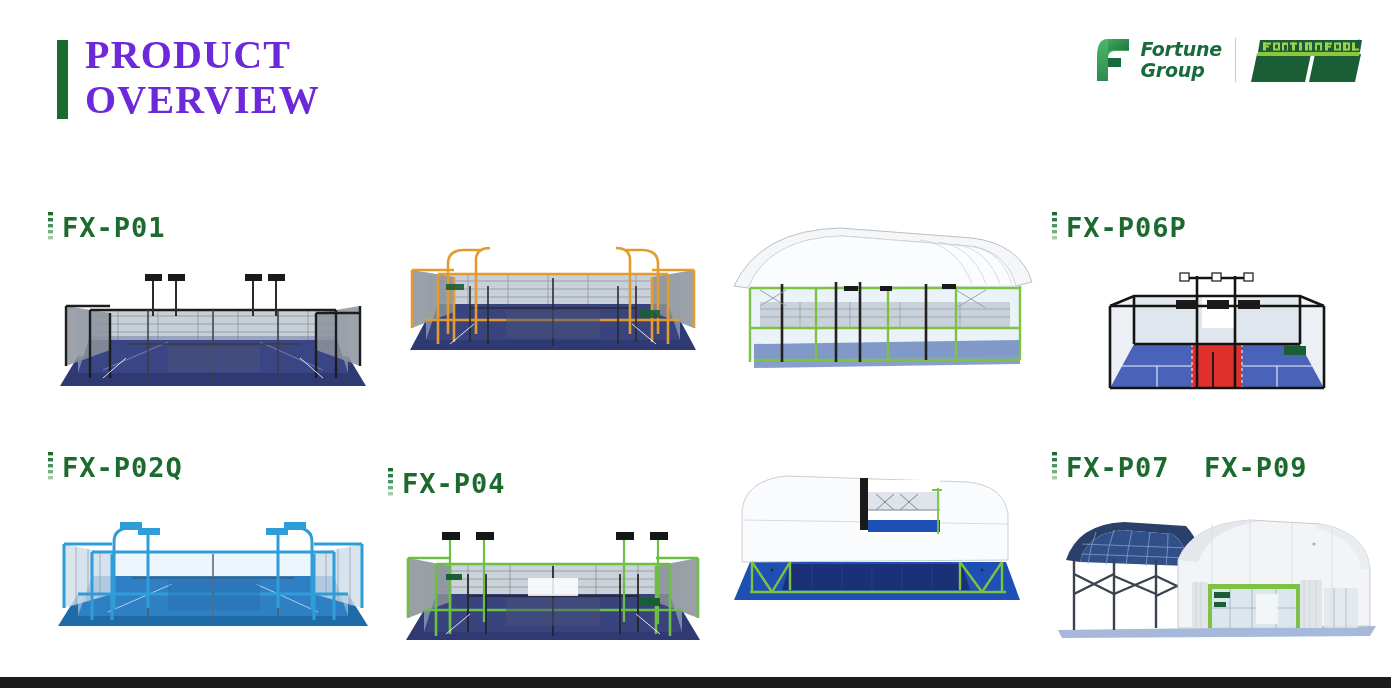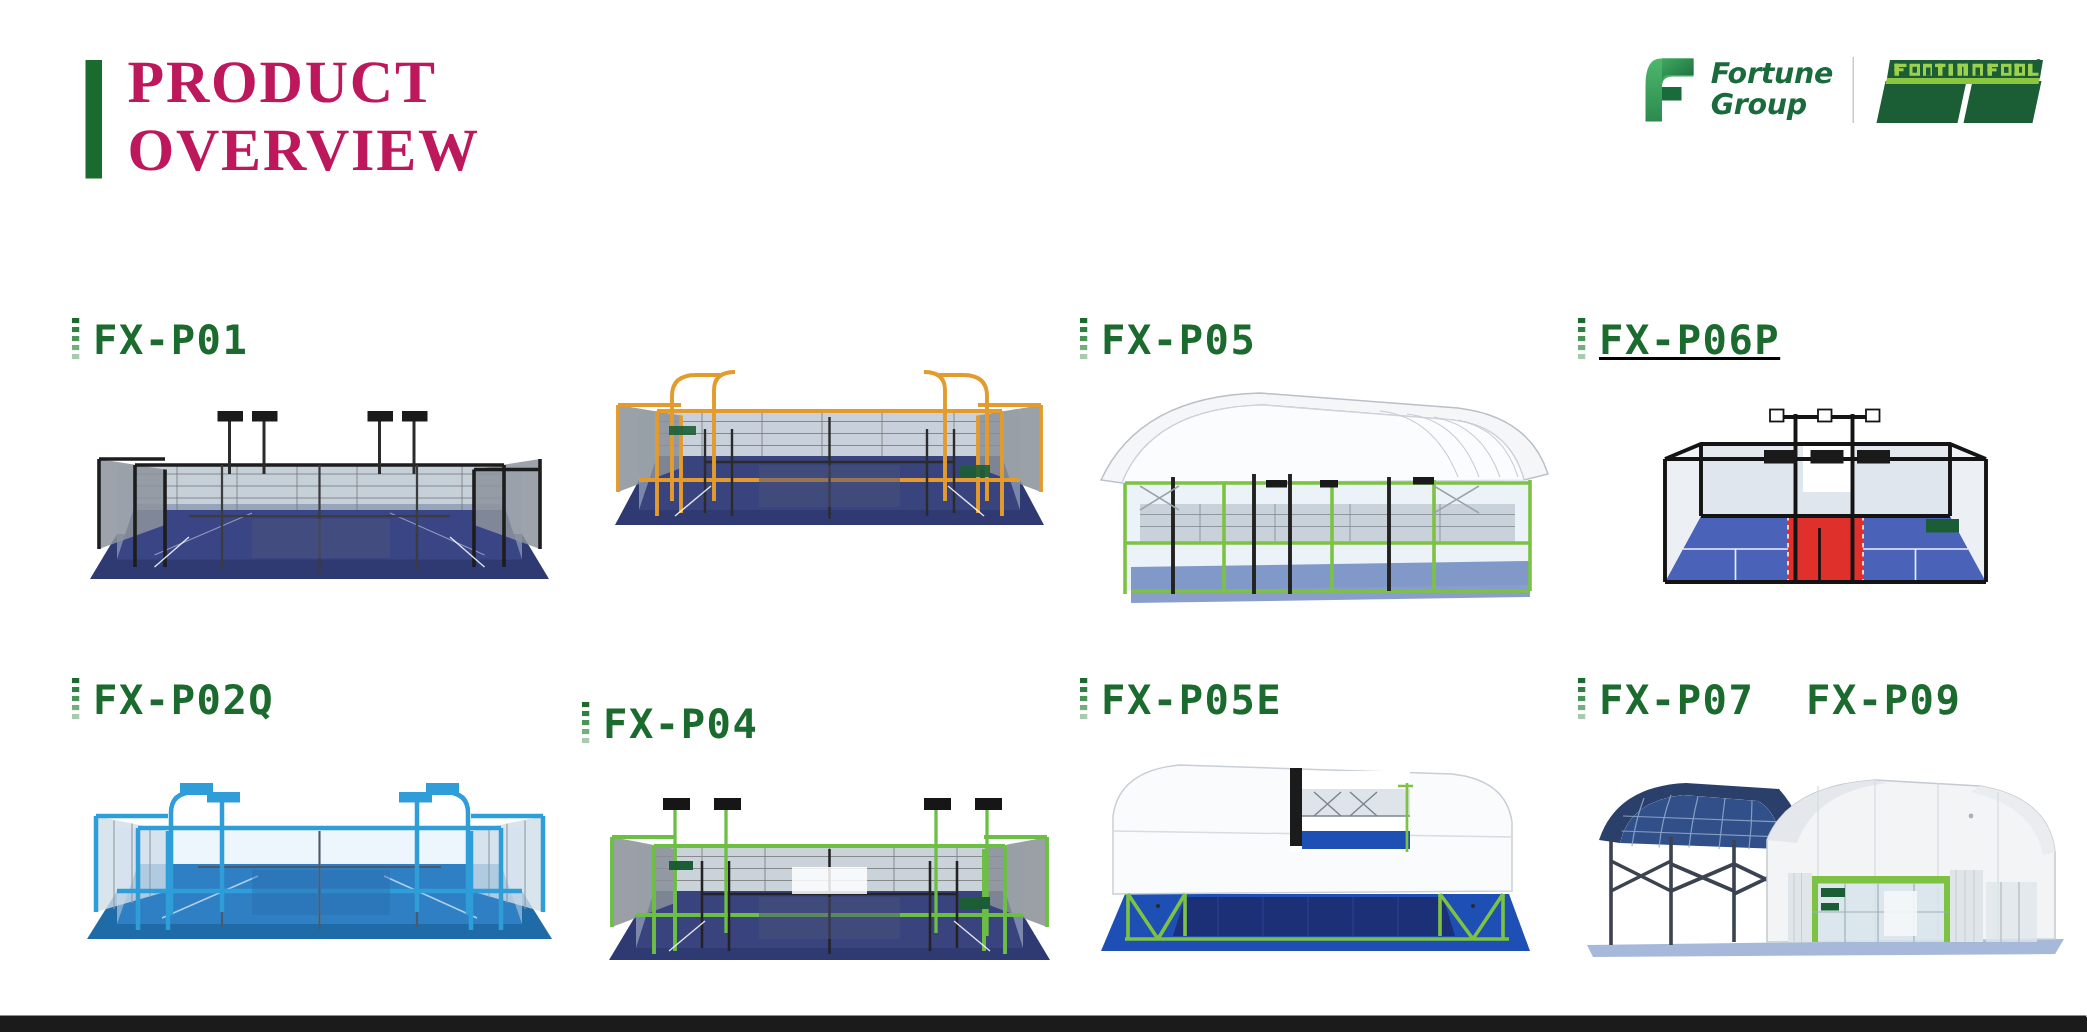--- a/index.html
+++ b/index.html
@@ -18,21 +18,21 @@
     position:absolute;left:57px;top:40px;width:11px;height:79px;
     background:#1c6b2e;
   }
   .title{
     position:absolute;left:85px;top:32px;
     font-family:"Liberation Serif", serif;
     font-weight:bold;
     font-size:40px;
     line-height:45px;
     letter-spacing:1.2px;
-    color:#be185d;
+    color:#6d28d9;
     white-space:pre-line;
   }
 
   
   .logos{position:absolute;right:28px;top:36px;display:flex;align-items:center;gap:13px;}
   .logo-fg{display:flex;align-items:center;gap:9px;}
   .fg-mark{width:36px;height:46px;display:block;}
   .fg-text{
     font-family:"DejaVu Sans", sans-serif;
     font-weight:bold;font-style:italic;
@@ -268,30 +268,20 @@
             <line x1="268" y1="120" x2="244" y2="100"></line>
         </g>
         <g fill="#1b5e35" opacity=".9">
             <rect x="252" y="86" width="20" height="8"></rect>
             <rect x="58" y="60" width="18" height="6"></rect>
           </g>
       </svg>
     </div>
 
     <div class="card" style="left:720px;top:62px;">
-      <div class="card-label">
-        <svg class="marker" viewBox="0 0 5 30">
-          <rect x="0" y="0" width="5" height="3.4" fill="#1c6b2e"></rect>
-            <rect x="0" y="6" width="5" height="3.4" fill="#2f7e42"></rect>
-          <rect x="0" y="12" width="5" height="3.4" fill="#4a9459"></rect>
-            <rect x="0" y="18" width="5" height="3.4" fill="#74ad80"></rect>
-          <rect x="0" y="24" width="5" height="3.4" fill="#a8cbad"></rect>
-        </svg>
-        <div class="label-text">FX-P05</div>
-      </div>
       <svg class="thumb" viewBox="0 0 330 150">
         <rect width="330" height="150" fill="#fff"></rect>
 
         <path d="M14 62 Q40 6 120 4 L252 14 Q300 20 312 58 L296 62 Q286 26 248 22 L122 12 Q48 14 28 64 Z" fill="#f4f6f8" stroke="#b9c0c8" stroke-width="1"></path>
         <path d="M28 64 Q48 14 122 12 L248 22 Q286 26 296 62 Z" fill="#fbfcfd" stroke="#cfd5db" stroke-width="0.8"></path>
         <g stroke="#c6ccd3" stroke-width="0.7" fill="none">
           <path d="M218 18 Q252 22 266 60"></path>
             <path d="M236 20 Q268 26 280 60"></path>
           <path d="M252 22 Q282 28 292 60"></path>
             <path d="M200 16 Q236 20 252 60"></path>
@@ -325,21 +315,21 @@
           <path d="M40 66 L66 82 M66 66 L40 82 M236 66 L266 84 M266 66 L236 84"></path>
         </g>
         <g fill="#1a1a1a">
           <rect x="124" y="62" width="14" height="5"></rect>
             <rect x="222" y="60" width="14" height="5"></rect>
             <rect x="160" y="62" width="12" height="5"></rect>
         </g>
       </svg>
     </div>
 
-    <div class="card" style="left:1052px;top:62px;text-decoration:underline;">
+    <div class="card" style="left:1052px;top:62px;">
       <div class="card-label">
         <svg class="marker" viewBox="0 0 5 30">
           <rect x="0" y="0" width="5" height="3.4" fill="#1c6b2e"></rect>
             <rect x="0" y="6" width="5" height="3.4" fill="#2f7e42"></rect>
           <rect x="0" y="12" width="5" height="3.4" fill="#4a9459"></rect>
             <rect x="0" y="18" width="5" height="3.4" fill="#74ad80"></rect>
           <rect x="0" y="24" width="5" height="3.4" fill="#a8cbad"></rect>
         </svg>
         <div class="label-text">FX-P06P</div>
       </div>
@@ -513,30 +503,20 @@
             <line x1="272" y1="120" x2="248" y2="100"></line>
         </g>
         <g fill="#1b5e35">
             <rect x="252" y="84" width="20" height="8"></rect>
             <rect x="58" y="60" width="16" height="6"></rect>
           </g>
       </svg>
     </div>
 
     <div class="card" style="left:720px;top:302px;">
-      <div class="card-label">
-        <svg class="marker" viewBox="0 0 5 30">
-          <rect x="0" y="0" width="5" height="3.4" fill="#1c6b2e"></rect>
-            <rect x="0" y="6" width="5" height="3.4" fill="#2f7e42"></rect>
-          <rect x="0" y="12" width="5" height="3.4" fill="#4a9459"></rect>
-            <rect x="0" y="18" width="5" height="3.4" fill="#74ad80"></rect>
-          <rect x="0" y="24" width="5" height="3.4" fill="#a8cbad"></rect>
-        </svg>
-        <div class="label-text">FX-P05E</div>
-      </div>
       <svg class="thumb" viewBox="0 0 330 150">
         <rect width="330" height="150" fill="#fff"></rect>
 
         <polygon points="14,136 300,136 286,98 30,98" fill="#1d4fb5"></polygon>
         <polygon points="62,126 250,126 242,100 70,100" fill="#1b2a6b" opacity=".85"></polygon>
         <g stroke="#2c3e8f" stroke-width="0.8">
           <line x1="92" y1="100" x2="92" y2="126"></line>
             <line x1="122" y1="100" x2="122" y2="126"></line>
           <line x1="152" y1="100" x2="152" y2="126"></line>
             <line x1="182" y1="100" x2="182" y2="126"></line>

